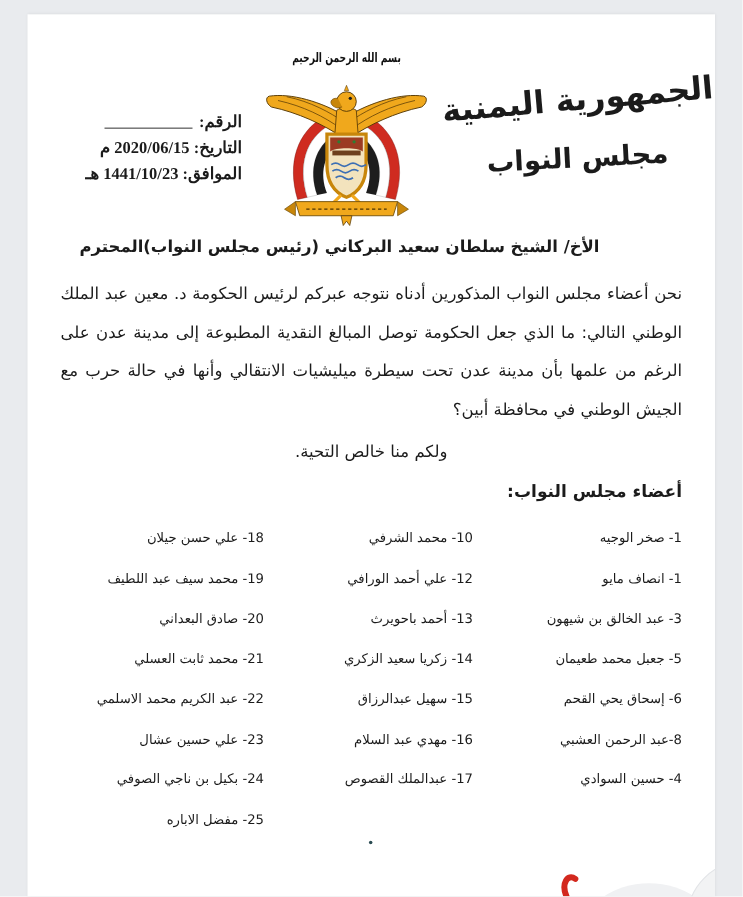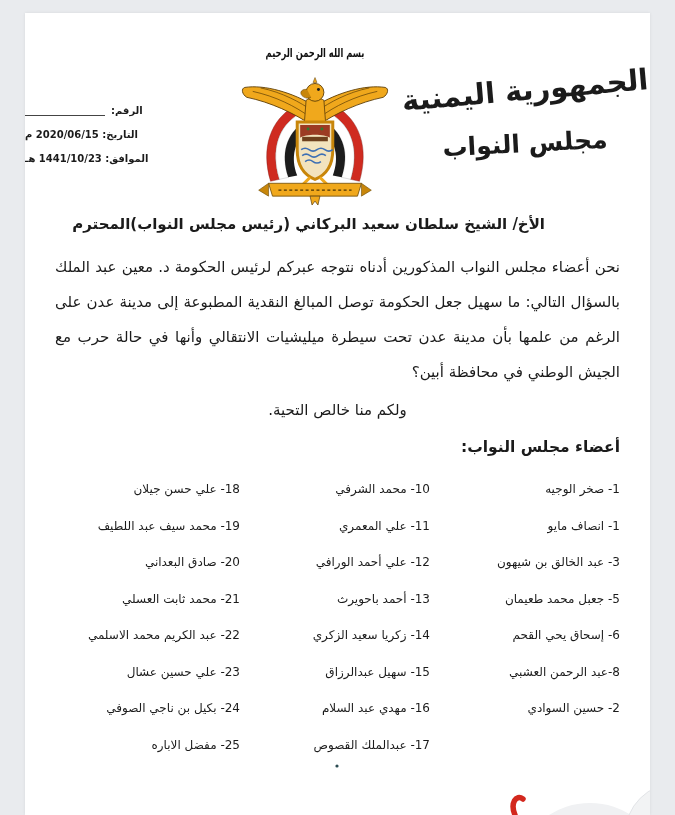--- a/index.html
+++ b/index.html
@@ -25,22 +25,23 @@
     transform:rotate(-5deg); white-space:nowrap;
   }
   .org-sub {
     font-size:25px; font-weight:bold; margin-top:22px;
     transform:rotate(-3deg); white-space:nowrap;
   }
   .emblem-wrap { flex:0 0 170px; text-align:center; }
   .emblem-wrap svg { display:block; margin:0 auto; }
   .ref-block {
     flex:0 0 205px; padding-top:64px; padding-right:10px;
-    font-size:10px; font-weight:bold; text-align:left; line-height:24px;
+    font-size:15px; font-weight:bold; text-align:right; line-height:24px;
     white-space:nowrap;
+    font-family:Liberation Serif, serif;
   }
   .ref-rule {
     display:inline-block; width:80px; border-bottom:1.5px solid #444;
     margin:0 6px -2px 0; height:12px;
   }
   
   .salutation {
     display:flex; justify-content:space-between;
     padding:0 105px 0 88px;
     font-size:15px; font-weight:bold; line-height:22px; white-space:nowrap;
@@ -139,42 +140,41 @@
     </div>
   </header>
 
   <div class="salutation">
     <span>الأخ/ الشيخ سلطان سعيد البركاني  (رئيس مجلس النواب)</span>
     <span>المحترم</span>
   </div>
 
   <div class="body-text">
     <div class="line just">نحن أعضاء مجلس النواب المذكورين أدناه نتوجه عبركم لرئيس الحكومة د. معين عبد الملك</div>
-    <div class="line just">بالسؤال التالي: ما سهيل جعل الحكومة توصل المبالغ النقدية المطبوعة إلى مدينة عدن على</div>
+    <div class="line just">الوطني التالي: ما الذي جعل الحكومة توصل المبالغ النقدية المطبوعة إلى مدينة عدن على</div>
     <div class="line just">الرغم من علمها بأن مدينة عدن تحت سيطرة ميليشيات الانتقالي وأنها في حالة حرب مع</div>
     <div class="line">الجيش الوطني في محافظة أبين؟</div>
   </div>
 
   <div class="regards">ولكم منا خالص التحية.</div>
 
   <h3 class="members-heading">أعضاء مجلس النواب:</h3>
 
   <div class="members">
     <div class="col col-1">
       <div class="member">1- صخر الوجيه</div>
       <div class="member">1- انصاف مايو</div>
       <div class="member">3- عبد الخالق بن شيهون</div>
       <div class="member">5- جعبل محمد طعيمان</div>
       <div class="member">6- إسحاق يحي القحم</div>
       <div class="member">8-عبد الرحمن العشبي</div>
-      <div class="member">2- حسين السوادي</div>
+      <div class="member">4- حسين السوادي</div>
     </div>
     <div class="col col-2">
       <div class="member">10- محمد الشرفي</div>
-      <div class="member">11- علي المعمري</div>
       <div class="member">12- علي أحمد الورافي</div>
       <div class="member">13- أحمد باحويرث</div>
       <div class="member">14- زكريا سعيد الزكري</div>
       <div class="member">15- سهيل عبدالرزاق</div>
       <div class="member">16- مهدي عبد السلام</div>
       <div class="member">17- عبدالملك القصوص</div>
     </div>
     <div class="col col-3">
       <div class="member">18- علي حسن جيلان</div>
       <div class="member">19- محمد سيف عبد اللطيف</div>

